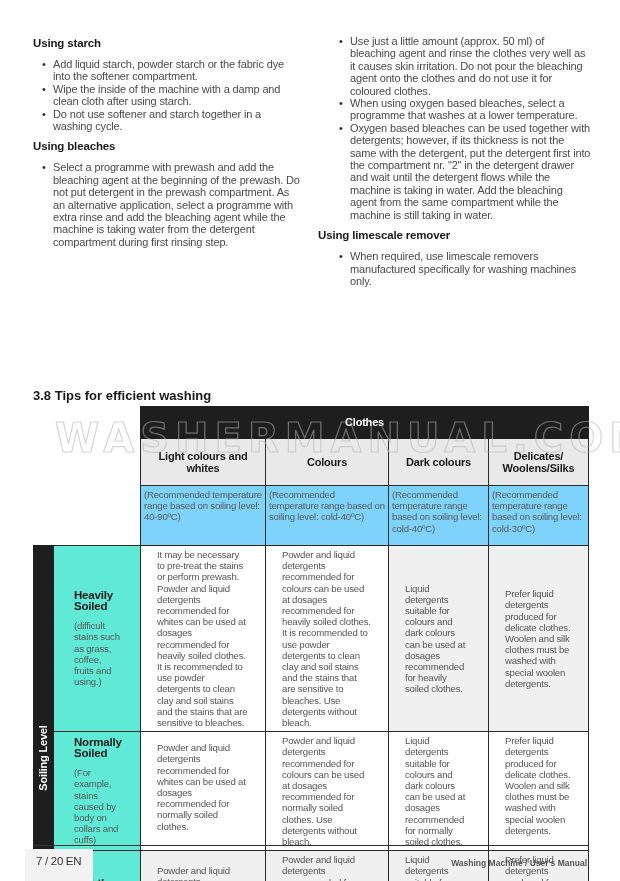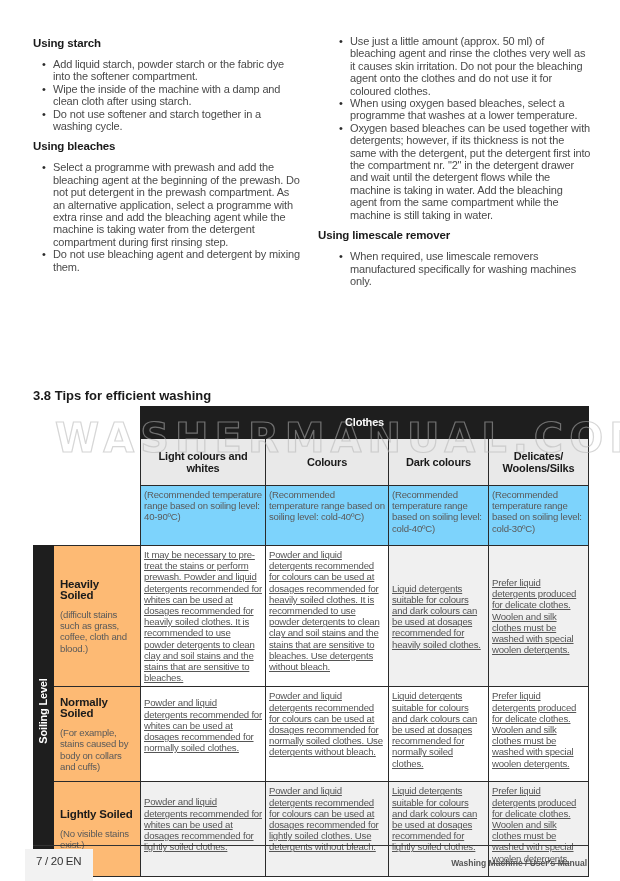--- a/index.html
+++ b/index.html
@@ -42,25 +42,25 @@
     background: #7dd3fc; border: 1.5px solid #2a2a2a; padding: 3px 3px 0 3px !important; color: #5a5a5a; height: 56px;
   }
   .soil-bar {
     background: #1e1e1e; width: 18px; border: 1px solid #1e1e1e; position: relative;
   }
   .soil-bar span {
     position: absolute; left: 50%; top: 50%; transform: translate(-50%, -50%) rotate(-90deg);
     color: #fff; font-weight: bold; font-size: 11px; white-space: nowrap;
   }
   .row-head {
-    background: #fdba74; border: 1.5px solid #2a2a2a; padding: 0 6px !important; vertical-align: middle !important;
+    background: #5eead4; border: 1.5px solid #2a2a2a; padding: 0 20px !important; vertical-align: middle !important;
   }
   .row-title { font-weight: bold; color: #1a1a1a; font-size: 11.5px; margin-bottom: 8px; display: block; letter-spacing: -0.2px; }
   .row-note { color: #5a5a5a; display: block; }
-  .body-cell { border: 1.5px solid #2a2a2a; padding: 3px 3px !important; color: #555; text-decoration: underline; }
+  .body-cell { border: 1.5px solid #2a2a2a; padding: 3px 16px !important; color: #555; }
   .body-cell.white { background: #ffffff; }
   .body-cell.gray { background: #f0f0f0; }
   .vmid { vertical-align: middle !important; }
   .blank { border: none; background: transparent; }
 
   .footer-rule { position: absolute; left: 33px; top: 845px; width: 555px; height: 1px; background: #333; }
   .footer-pagebox {
     position: absolute; left: 25px; top: 849px; width: 68px; height: 32px; background: #f2f2f2;
   }
   .footer-page { position: absolute; left: 36px; top: 855px; font-size: 11.5px; color: #333; letter-spacing: -0.3px; }
@@ -72,21 +72,20 @@
 <div class="col col-left">
   <h3 class="sec-heading">Using starch</h3>
   <ul class="bullets">
     <li>Add liquid starch, powder starch or the fabric dye into the softener compartment.</li>
     <li>Wipe the inside of the machine with a damp and clean cloth after using starch.</li>
     <li>Do not use softener and starch together in a washing cycle.</li>
   </ul>
   <h3 class="sec-heading">Using bleaches</h3>
   <ul class="bullets">
     <li>Select a programme with prewash and add the bleaching agent at the beginning of the prewash. Do not put detergent in the prewash compartment. As an alternative application, select a programme with extra rinse and add the bleaching agent while the machine is taking water from the detergent compartment during first rinsing step.</li>
-    <li>Do not use bleaching agent and detergent by mixing them.</li>
   </ul>
 </div>
 
 <div class="col col-right">
   <ul class="bullets">
     <li>Use just a little amount (approx. 50 ml) of bleaching agent and rinse the clothes very well as it causes skin irritation. Do not pour the bleaching agent onto the clothes and do not use it for coloured clothes.</li>
     <li>When using oxygen based bleaches, select a programme that washes at a lower temperature.</li>
     <li>Oxygen based bleaches can be used together with detergents; however, if its thickness is not the same with the detergent, put the detergent first into the compartment nr. "2" in the detergent drawer and wait until the detergent flows while the machine is taking in water. Add the bleaching agent from the same compartment while the machine is still taking in water.</li>
   </ul>
   <h3 class="sec-heading" style="margin-left:-12px">Using limescale remover</h3>
@@ -126,21 +125,21 @@
     <td class="temp-cell">(Recommended temperature range based on soiling level: cold-40ºC)</td>
     <td class="temp-cell">(Recommended temperature range based on soiling level: cold-30ºC)</td>
   </tr>
 
   <tr style="height:138px">
     <td class="soil-bar" rowspan="3">
       <span>Soiling Level</span>
     </td>
     <td class="row-head">
       <span class="row-title">Heavily Soiled</span>
-      <span class="row-note">(difficult stains such as grass, coffee, cloth and blood.)</span>
+      <span class="row-note">(difficult stains such as grass, coffee, fruits and using.)</span>
     </td>
     <td class="body-cell white">It may be necessary to pre-treat the stains or perform prewash. Powder and liquid detergents recommended for whites can be used at dosages recommended for heavily soiled clothes. It is recommended to use powder detergents to clean clay and soil stains and the stains that are sensitive to bleaches.</td>
     <td class="body-cell white">Powder and liquid detergents recommended for colours can be used at dosages recommended for heavily soiled clothes. It is recommended to use powder detergents to clean clay and soil stains and the stains that are sensitive to bleaches. Use detergents without bleach.</td>
     <td class="body-cell gray vmid">Liquid detergents suitable for colours and dark colours can be used at dosages recommended for heavily soiled clothes.</td>
     <td class="body-cell gray vmid">Prefer liquid detergents produced for delicate clothes. Woolen and silk clothes must be washed with special woolen detergents.</td>
   </tr>
 
   <tr style="height:95px">
     <td class="row-head">
       <span class="row-title">Normally Soiled</span>

